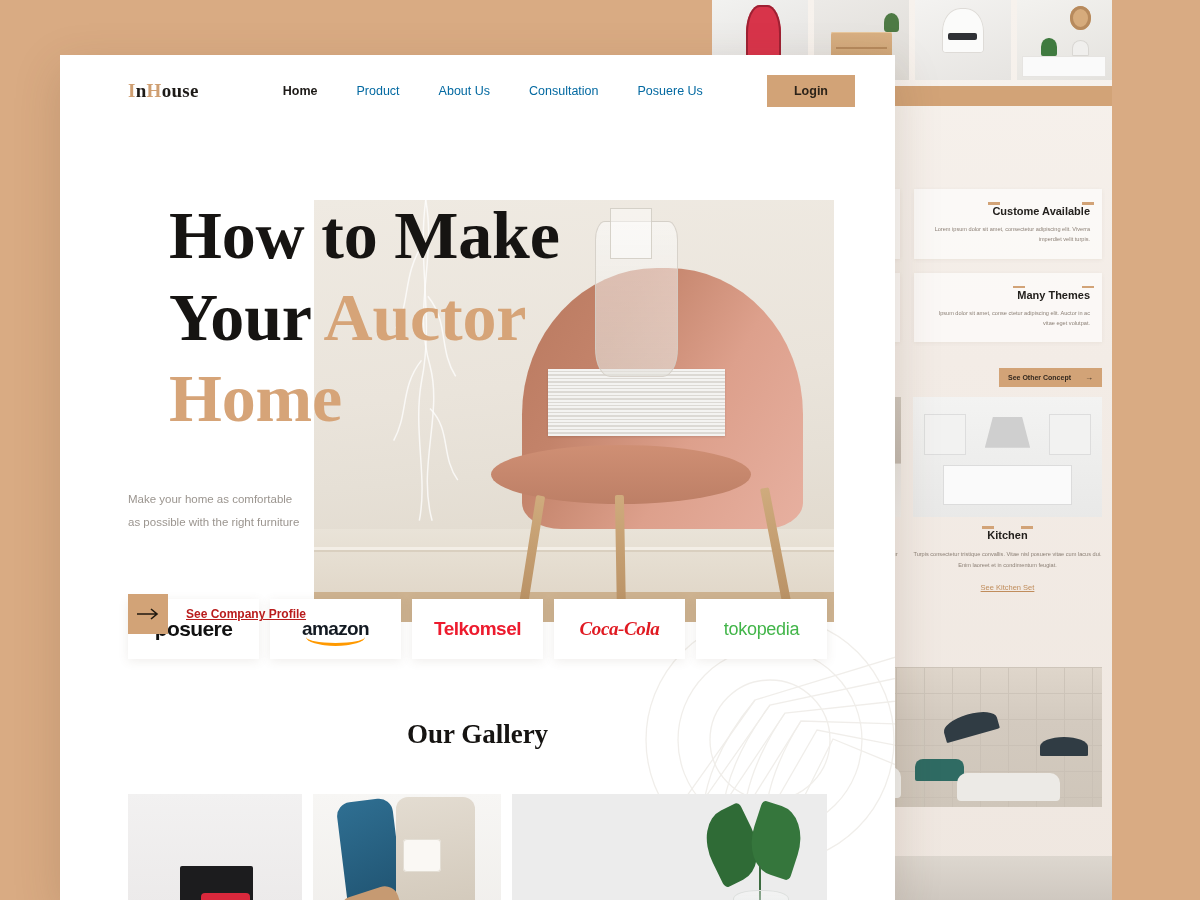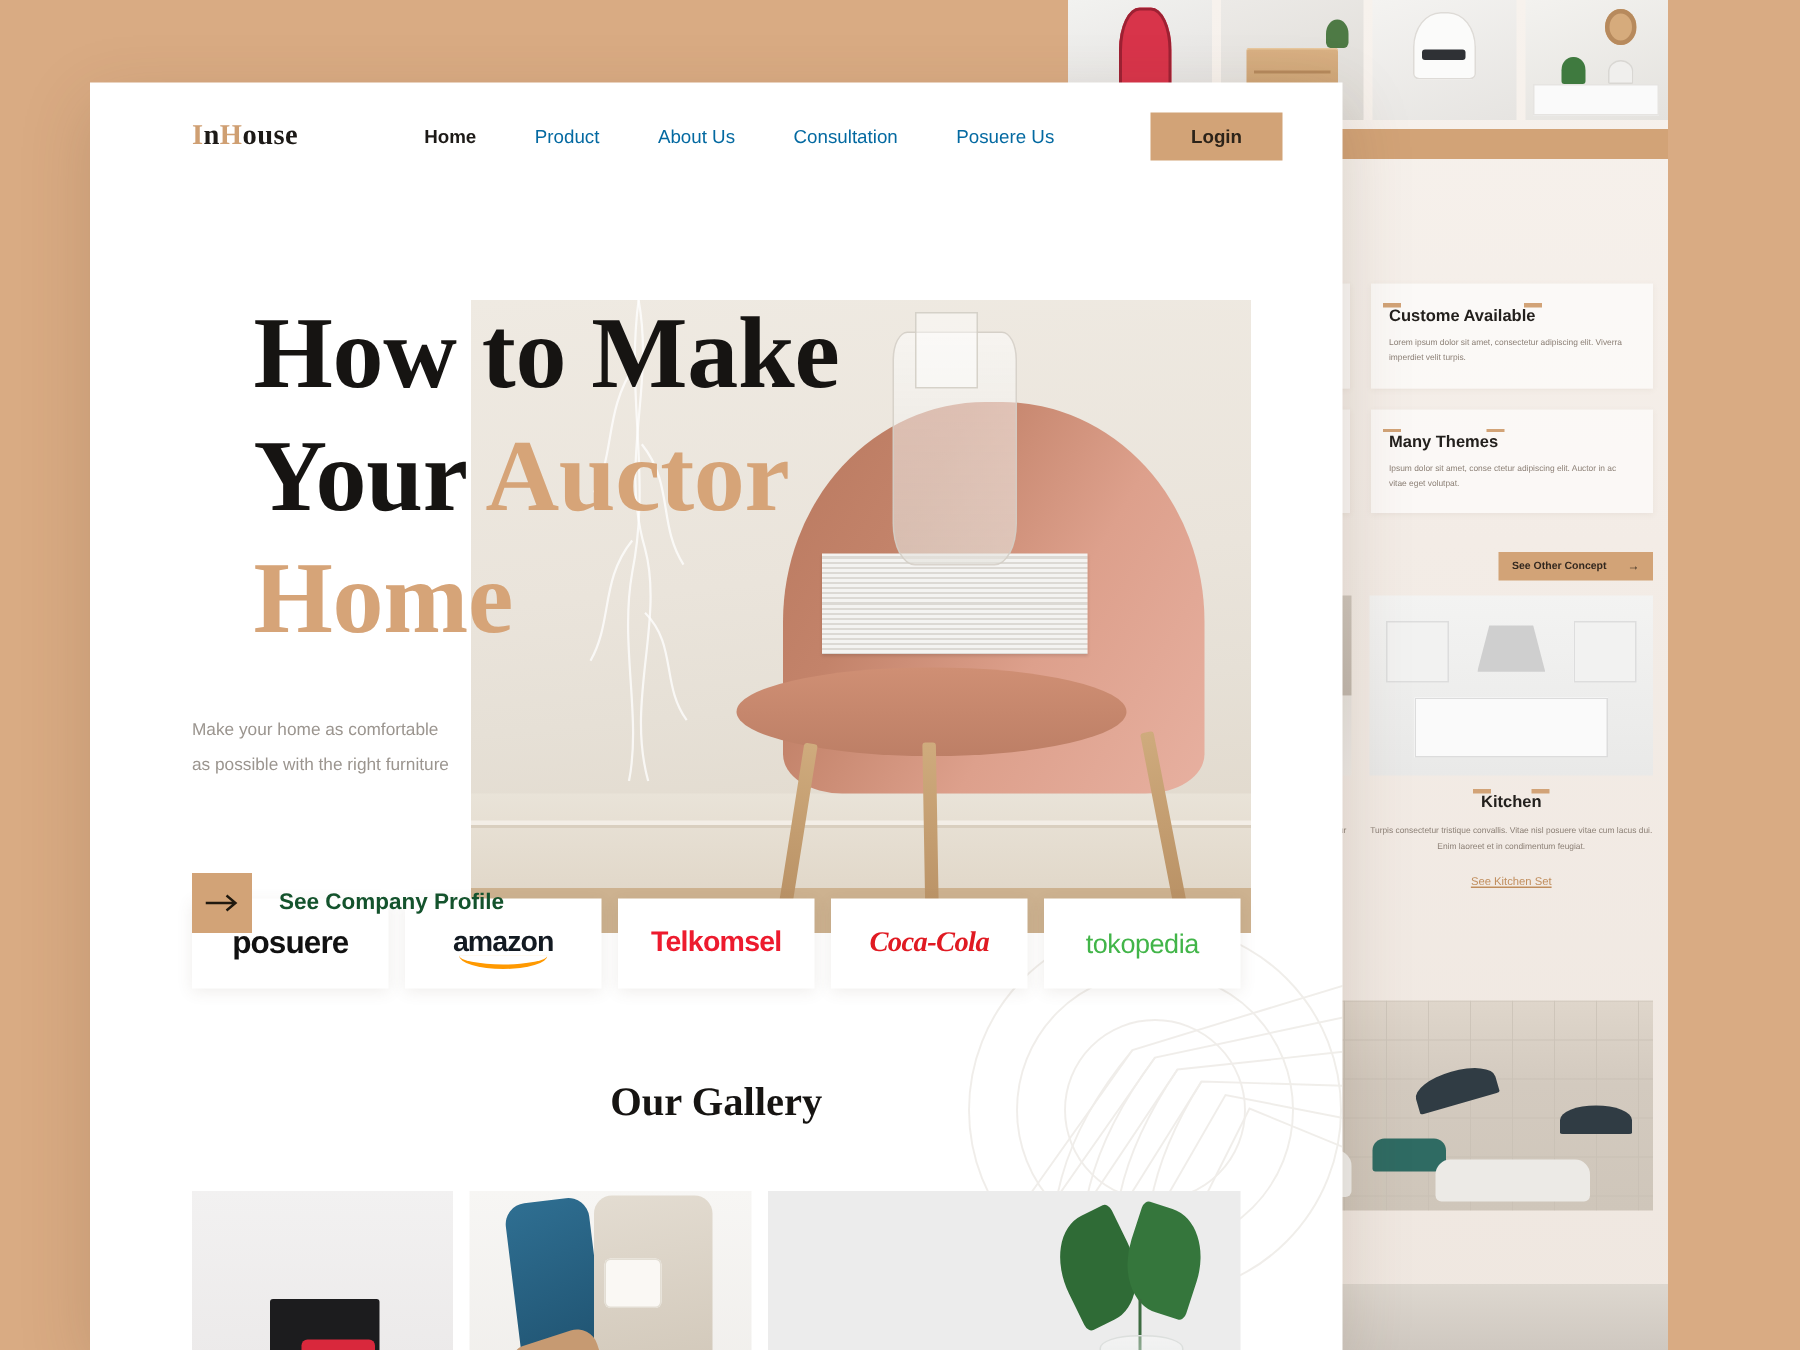--- a/index.html
+++ b/index.html
@@ -49,21 +49,21 @@
     font-size: 7px; font-weight: 700; color: #3a2f26; letter-spacing: .2px;
   }
 
   .bg-h2 {
     font-family: "Liberation Serif", serif; font-size: 20px; font-weight: 700;
     color: #1d1a17; margin: 44px 0 0 0; padding-left: 4px;
   }
   .feat-grid { display: grid; grid-template-columns: 1fr 1fr; gap: 14px; margin-top: 16px; padding-right: 10px; }
   .feat-card {
     background: rgba(255,255,255,.62); padding: 12px 12px 14px;
-    box-shadow: 0 1px 4px rgba(120,95,70,.07); text-align: left;
+    box-shadow: 0 1px 4px rgba(120,95,70,.07); text-align: right;
   }
   .feat-title {
     font-size: 11px; font-weight: 700; color: #23201d; position: relative;
     display: inline-block; margin-bottom: 7px;
   }
   .feat-title:before {
     content:""; position:absolute; left:-4px; top:-3px; width:12px; height:2.5px; background:#d2a377;
   }
   .feat-title:after {
     content:""; position:absolute; right:-4px; top:-3px; width:12px; height:2.5px; background:#d2a377;
@@ -165,28 +165,28 @@
     border: 1px solid rgba(210,205,196,.85); border-radius: 12% 12% 18% 18%;
   }
   .vase-neck { position: absolute; left: 57%; top: 2%; width: 8%; height: 12%; border: 1px solid rgba(205,200,190,.8); background: rgba(255,255,255,.45); }
 
   .hero-text { position: absolute; left: 68px; top: 68px; z-index: 5; }
   .h1 {
     font-family: "Liberation Serif", serif; font-weight: 700; font-size: 68px;
     line-height: 1.2; color: #161412; letter-spacing: -.2px; margin-left: 41px;
   }
   .h1 .accent { color: #d6a478; }
-  .sub { margin-top: 36px; font-size: 11.5px; line-height: 2.05; color: #9b958f; }
+  .sub { margin-top: 48px; font-size: 11.5px; line-height: 2.05; color: #9b958f; }
   .cta { display: flex; align-items: center; gap: 18px; margin-top: 59px; }
   .cta-sq {
     width: 40px; height: 40px; background: #d2a377; display: flex;
     align-items: center; justify-content: center; cursor: pointer;
   }
   .cta-sq svg { display: block; }
-  .cta-label { font-size: 15px; font-weight: 700; color: #14532d; }
+  .cta-label { font-size: 12px; font-weight: 700; color: #b91c1c; text-decoration: underline; }
 
   
   .brands { display: flex; gap: 11px; padding: 0 68px; margin-top: 32px; position: relative; z-index: 4; }
   .brand {
     flex: 1; height: 60px; background: #fff; display: flex; align-items: center; justify-content: center;
     box-shadow: 0 2px 10px rgba(95,75,55,.10);
   }
   .b-adidas { font-size: 21px; font-weight: 700; color: #111; letter-spacing: -.6px; }
   .b-telkomsel { font-size: 19px; font-weight: 700; color: #ed1b2e; letter-spacing: -.5px; }
   .b-amazon { font-size: 19px; font-weight: 700; color: #131a22; letter-spacing: -.6px; position: relative; }

